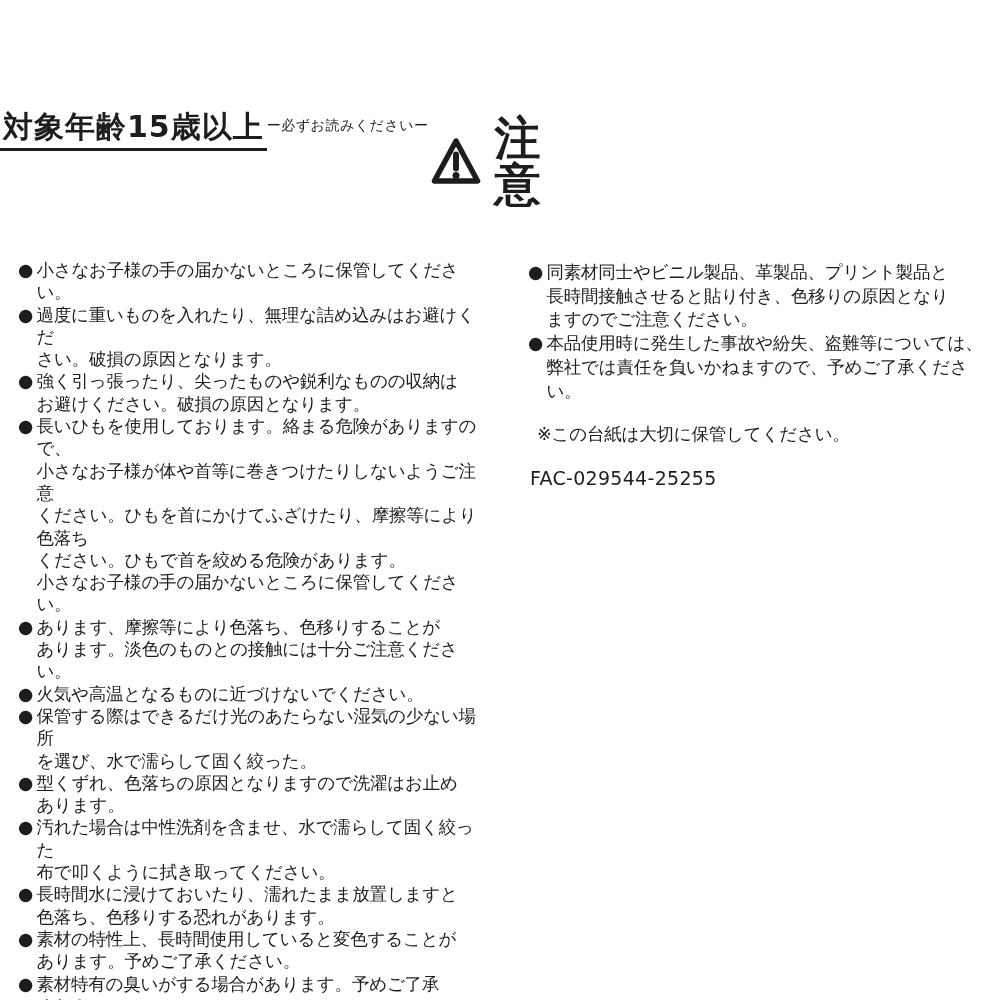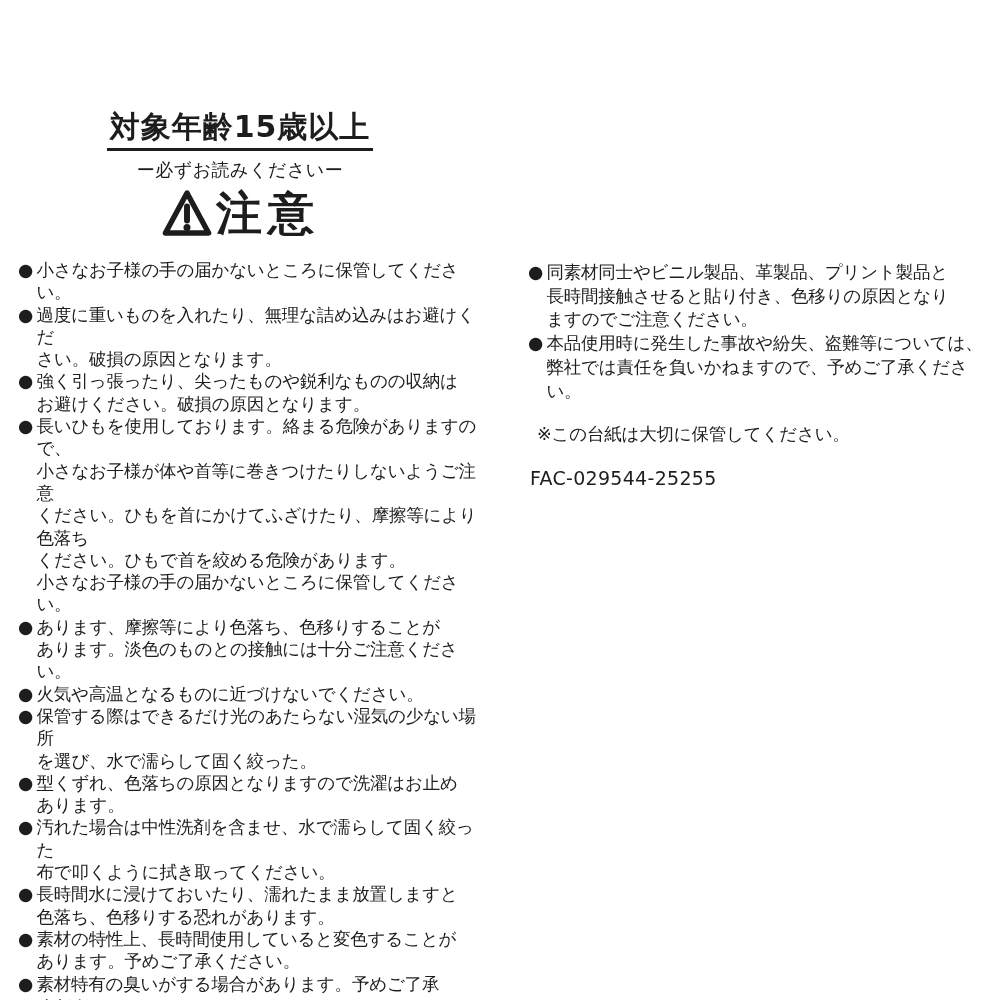--- a/index.html
+++ b/index.html
@@ -17,43 +17,43 @@
     overflow: hidden;
   }
 
   
   .header {
     position: absolute;
     left: 0;
     top: 110px;
     width: 480px;
     display: flex;
-    flex-direction: column;
-    align-items: center;
+    flex-direction: row;
+    align-items: flex-start;
     text-align: center;
   }
   .age-label {
     font-size: 30px;
     font-weight: 700;
     letter-spacing: 1px;
     line-height: 1.15;
     border-bottom: 3px solid #1d1d1d;
     padding: 0 3px 3px 3px;
     white-space: nowrap;
   }
   .read-note {
-    font-size: 18px;
+    font-size: 14px;
     margin-top: 7px;
     letter-spacing: 0.5px;
     white-space: nowrap;
   }
   .caution-row {
     display: flex;
     align-items: center;
-    gap: 2px;
+    gap: 12px;
     margin-top: 5px;
   }
   .warn-icon { display: inline-flex; }
   .caution-title {
     font-size: 46px;
     font-weight: 900;
     letter-spacing: 6px;
     line-height: 1;
   }
 

